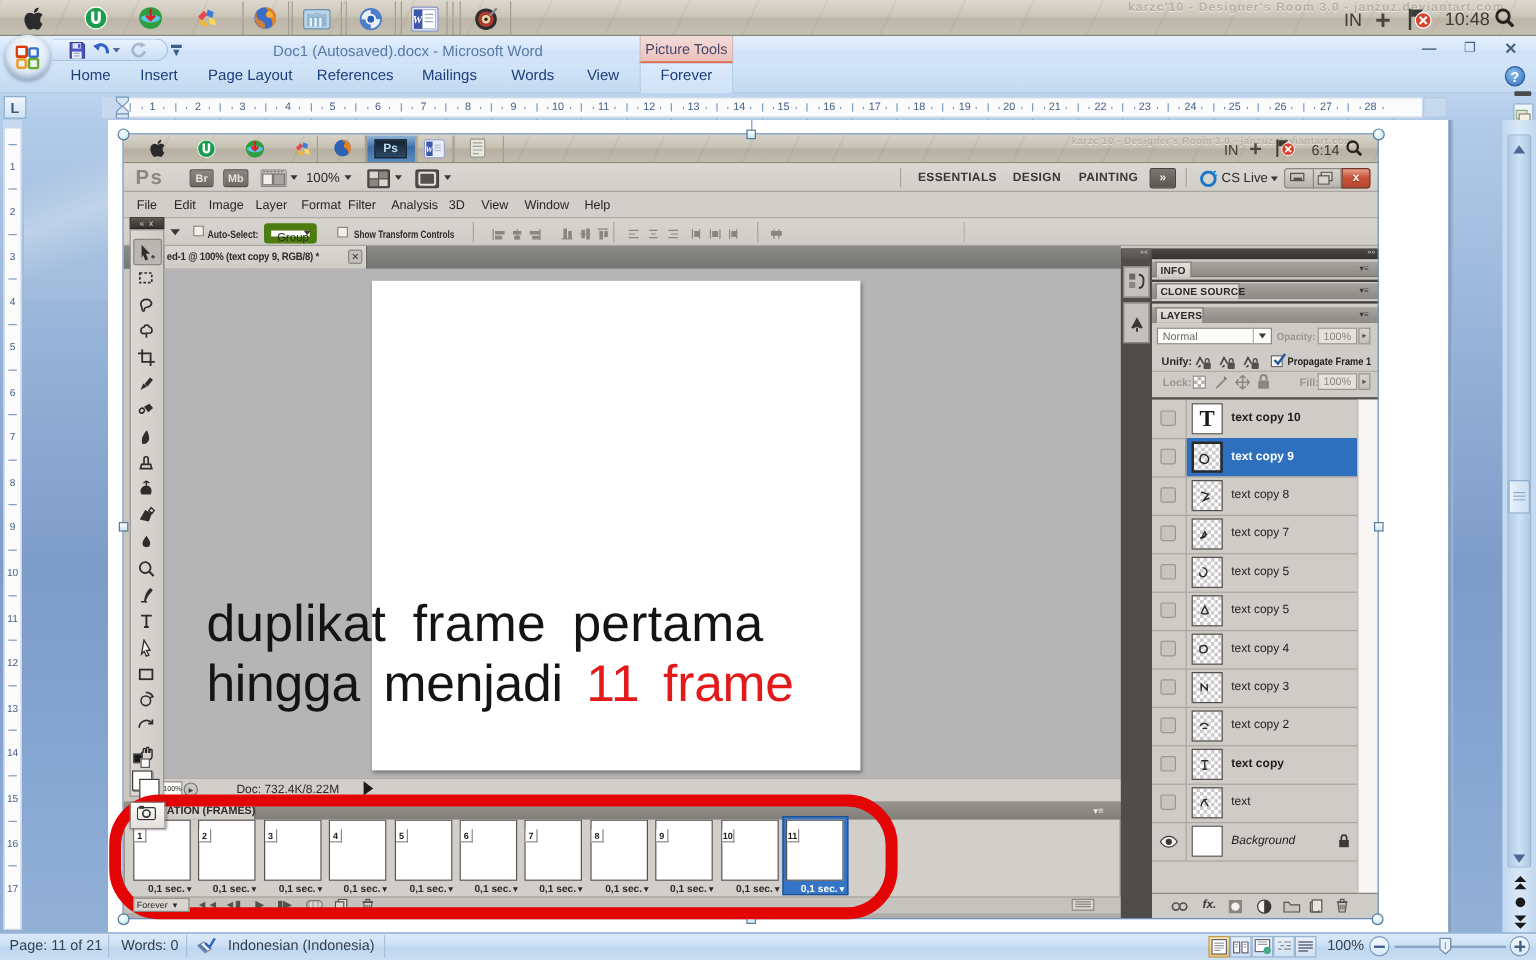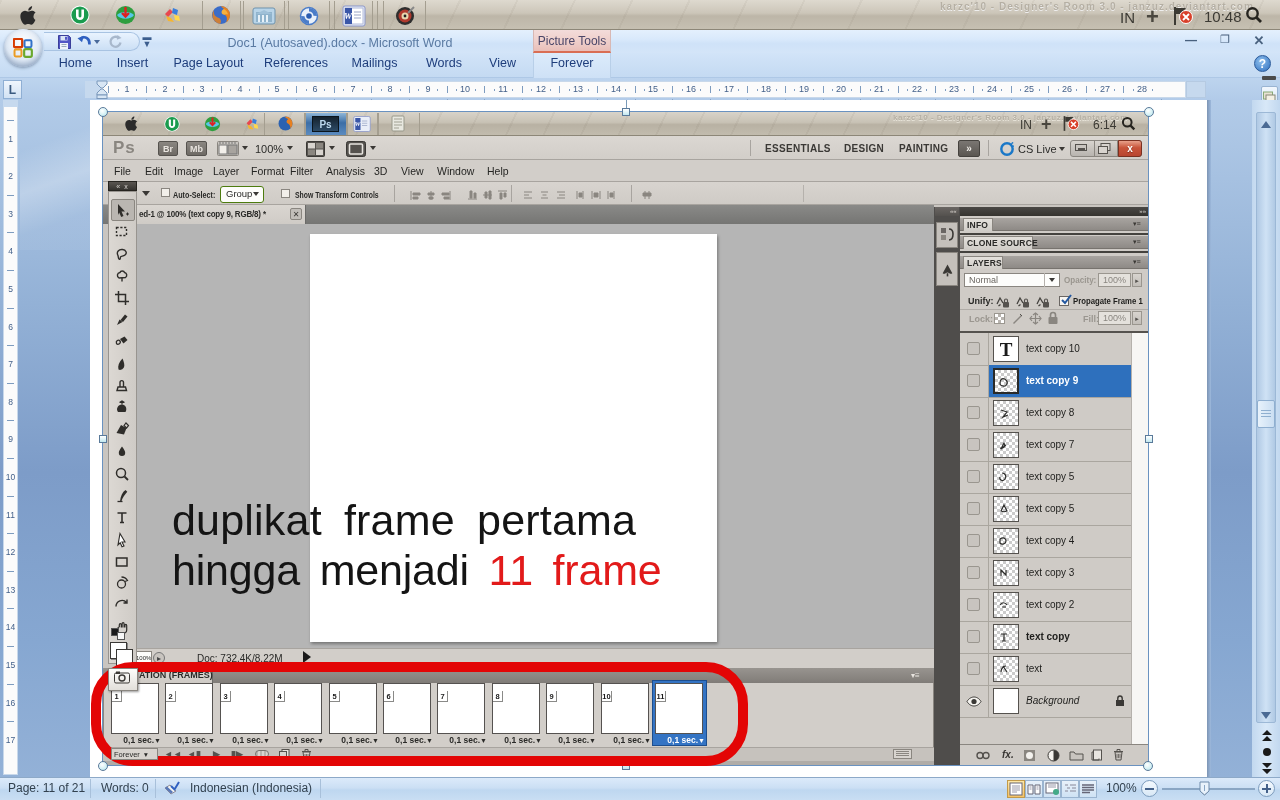--- a/index.html
+++ b/index.html
@@ -500,21 +500,21 @@
     <div class="abs" style="left:187px;top:53px;font-size:10.5px;color:#262624">Filter</div>
     <div class="abs" style="left:223px;top:53px;font-size:10.5px;color:#262624">Analysis</div>
     <div class="abs" style="left:271px;top:53px;font-size:10.5px;color:#262624">3D</div>
     <div class="abs" style="left:298px;top:53px;font-size:10.5px;color:#262624">View</div>
     <div class="abs" style="left:334px;top:53px;font-size:10.5px;color:#262624">Window</div>
     <div class="abs" style="left:384px;top:53px;font-size:10.5px;color:#262624">Help</div>
     <div class="abs" style="left:0;top:70px;width:1046px;height:23px;background:linear-gradient(180deg,#d8d4cf,#cfcbc6);border-bottom:1px solid #a8a49f"></div>
     <div class="abs" style="left:39px;top:79px;width:0;height:0;border:4px solid transparent;border-top:5px solid #3a3835"></div>
     <div class="abs" style="left:58px;top:76px;width:9px;height:9px;background:#f2efea;border:1px solid #8a8680"></div>
     <div class="abs" style="left:70px;top:78px;font-size:9px;font-weight:bold;color:#2a2a28;transform-origin:0 0;transform:scaleX(.8);white-space:nowrap">Auto-Select:</div>
-    <div class="abs" style="left:117px;top:74px;width:44px;height:17px;background:#fdfdfb;border:1px solid #4d7c0f;border-radius:3px;font-size:9.5px;color:#2a2a28;line-height:14px;padding-left:5px">Group</div>
+    <div class="abs" style="left:117px;top:74px;width:44px;height:17px;background:#fdfdfb;border:6px solid #4d7c0f;border-radius:3px;font-size:9.5px;color:#2a2a28;line-height:14px;padding-left:5px">Group</div>
     <div class="abs" style="left:150px;top:80px;width:0;height:0;border:3.5px solid transparent;border-top:4.5px solid #3a3835"></div>
     <div class="abs" style="left:178px;top:77px;width:9px;height:9px;background:#f2efea;border:1px solid #8a8680"></div>
     <div class="abs" style="left:192px;top:78px;font-size:9px;font-weight:bold;color:#2a2a28;transform-origin:0 0;transform:scaleX(.76);white-space:nowrap">Show Transform Controls</div>
     <div class="abs" style="left:291px;top:73px;width:1px;height:17px;background:#a8a49f"></div>
     <svg class="abs" style="left:306px;top:77px" width="12" height="12" viewBox="0 0 12 12">
       <path d="M2 2v9M4 4h7v2H4zM4 8h5v2H4z" stroke="#8a8680" fill="#8a8680" stroke-width="1"></path>
     </svg>
     <svg class="abs" style="left:322px;top:77px" width="12" height="12" viewBox="0 0 12 12">
       <path d="M6 2v9M3 4h6v2H3zM4 8h4v2H4z" stroke="#8a8680" fill="#8a8680" stroke-width="1"></path>
     </svg>
@@ -783,21 +783,21 @@
       <path d="M3.5 6V4a2.5 2.5 0 0 1 5 0v2" fill="none" stroke="#8a8680" stroke-width="1.6"></path>
     </svg>
     <div class="abs" style="left:980px;top:202px;font-size:9px;font-weight:bold;color:#9a968f">Fill:</div>
     <div class="abs" style="left:995px;top:199px;width:33px;height:14px;background:#e4e1dc;border:1px solid #9a968f;font-size:9px;color:#8a8680;line-height:13px;text-align:center">100%</div>
     <div class="abs" style="left:1029px;top:199px;width:10px;height:14px;background:linear-gradient(180deg,#d8d4cf,#c2beb9);border:1px solid #9a968f;font-size:7px;color:#55524e;text-align:center;line-height:13px">▸</div>
     <div class="abs" style="left:857px;top:219px;width:189px;height:2px;background:#55524e"></div>
     <div class="abs" style="left:857px;top:253px;width:171px;height:1px;background:#aaa69f"></div>
     <div class="abs" style="left:885px;top:221px;width:1px;height:32px;background:#aaa69f"></div>
     <div class="abs" style="left:864px;top:230px;width:13px;height:13px;background:#c8c4bf;border:1px solid #9a968f;border-radius:2px"></div>
     <div class="abs" style="left:890px;top:224px;width:26px;height:26px;background:#fff;border:1px solid #55524e;text-align:center;font-family:'Liberation Serif',serif;font-size:19px;font-weight:bold;color:#1a1a1a;line-height:26px">T</div>
-    <div class="abs" style="left:923px;top:231px;font-size:10px;color:#1e1e1c;font-weight:normal;font-style:normal">text copy 10</div>
+    <div class="abs" style="left:923px;top:231px;font-size:10px;color:#1e1e1c;font-weight:bold;font-style:normal">text copy 10</div>
     <div class="abs" style="left:885px;top:253px;width:143px;height:32px;background:#2e70bd"></div>
     <div class="abs" style="left:857px;top:285px;width:171px;height:1px;background:#aaa69f"></div>
     <div class="abs" style="left:885px;top:253px;width:1px;height:32px;background:#aaa69f"></div>
     <div class="abs" style="left:864px;top:262px;width:13px;height:13px;background:#c8c4bf;border:1px solid #9a968f;border-radius:2px"></div>
     <div class="abs" style="left:890px;top:256px;width:26px;height:26px;background:conic-gradient(#cbcbcb 25%,#fff 0 50%,#cbcbcb 0 75%,#fff 0);background-size:6px 6px;border:2px solid #2a2a28"></div>
     <svg class="abs" style="left:894px;top:262px" width="14" height="14" viewBox="0 0 14 14">
       <path d="M3 9c0-4 3-6 6-3s0 7-3 6-3-1-3-3z" fill="none" stroke="#2a2a28" stroke-width="1.2"></path>
     </svg>
     <div class="abs" style="left:923px;top:263px;font-size:10px;color:#fff;font-weight:bold;font-style:normal">text copy 9</div>
     <div class="abs" style="left:857px;top:317px;width:171px;height:1px;background:#aaa69f"></div>

